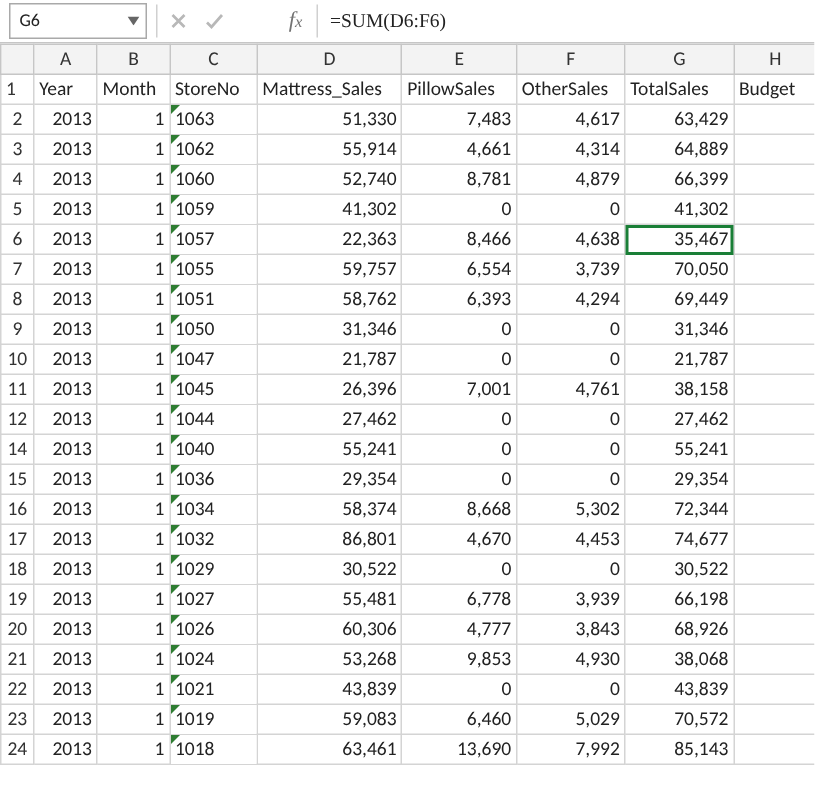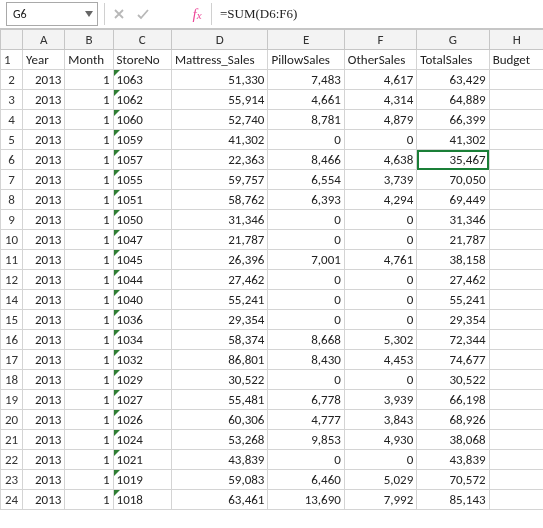--- a/index.html
+++ b/index.html
@@ -167,21 +167,21 @@
     <div class="fb-icon">
       <svg width="12" height="12" viewBox="0 0 12 12">
           <path d="M2 2 L10 10 M10 2 L2 10" stroke="#b8b8b8" stroke-width="1.8" fill="none"></path>
         </svg>
     </div>
     <div class="fb-icon">
       <svg width="14" height="12" viewBox="0 0 14 12">
           <path d="M2 7 L5 10 L12 2" stroke="#b8b8b8" stroke-width="1.8" fill="none"></path>
         </svg>
     </div>
-    <div class="fb-icon" style="color:#ec4899;font-style:italic;font-family:'Times New Roman',serif;font-size:15px;margin-left:32px;">
+    <div class="fb-icon" style="color:#737373;font-style:italic;font-family:'Times New Roman',serif;font-size:15px;margin-left:32px;">
       <span>f<span style="font-size:11px;">x</span></span>
     </div>
     <div class="fb-sep"></div>
     <input class="formula-input" type="text" value="=SUM(D6:F6)" style="">
   </div>
 
   <div class="grid-wrap">
     <table class="grid" id="grid">
       <colgroup>
         <col class="col-corner">
@@ -372,21 +372,21 @@
             <td class="txt-right">5,302</td>
             <td class="txt-right sel-range">72,344</td>
             <td class="txt-right"></td>
           </tr>
           <tr>
             <td class="row-header-cell row-header-active">17</td>
             <td class="txt-right">2013</td>
             <td class="txt-right">1</td>
             <td class="txt-left tri">1032</td>
             <td class="txt-right">86,801</td>
-            <td class="txt-right">8,430</td>
+            <td class="txt-right">4,670</td>
             <td class="txt-right">4,453</td>
             <td class="txt-right sel-range">74,677</td>
             <td class="txt-right"></td>
           </tr>
           <tr>
             <td class="row-header-cell row-header-active">18</td>
             <td class="txt-right">2013</td>
             <td class="txt-right">1</td>
             <td class="txt-left tri">1029</td>
             <td class="txt-right">30,522</td>

